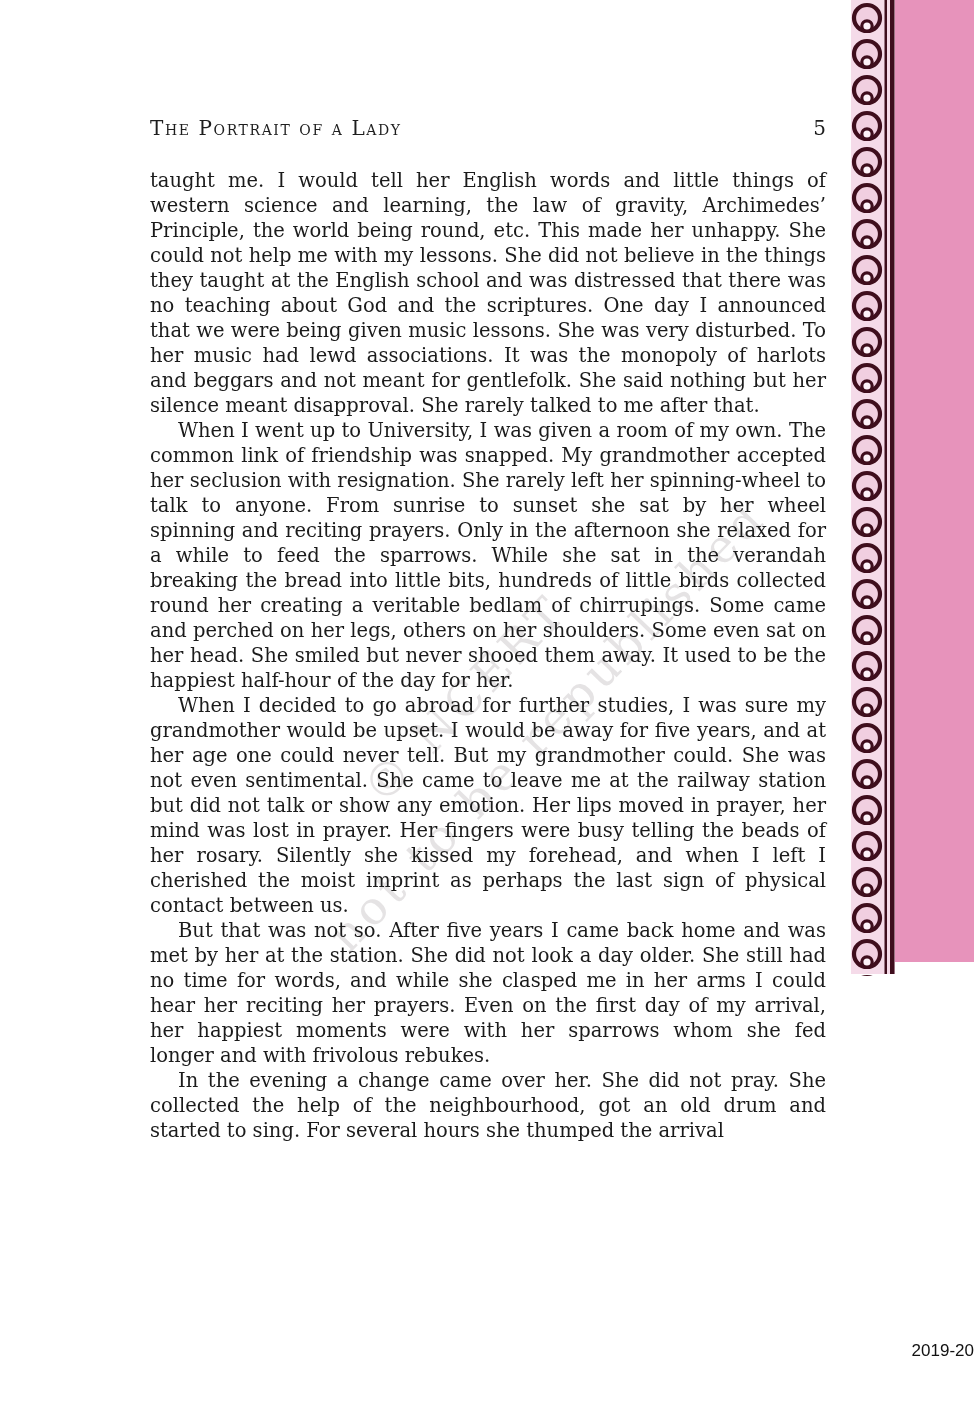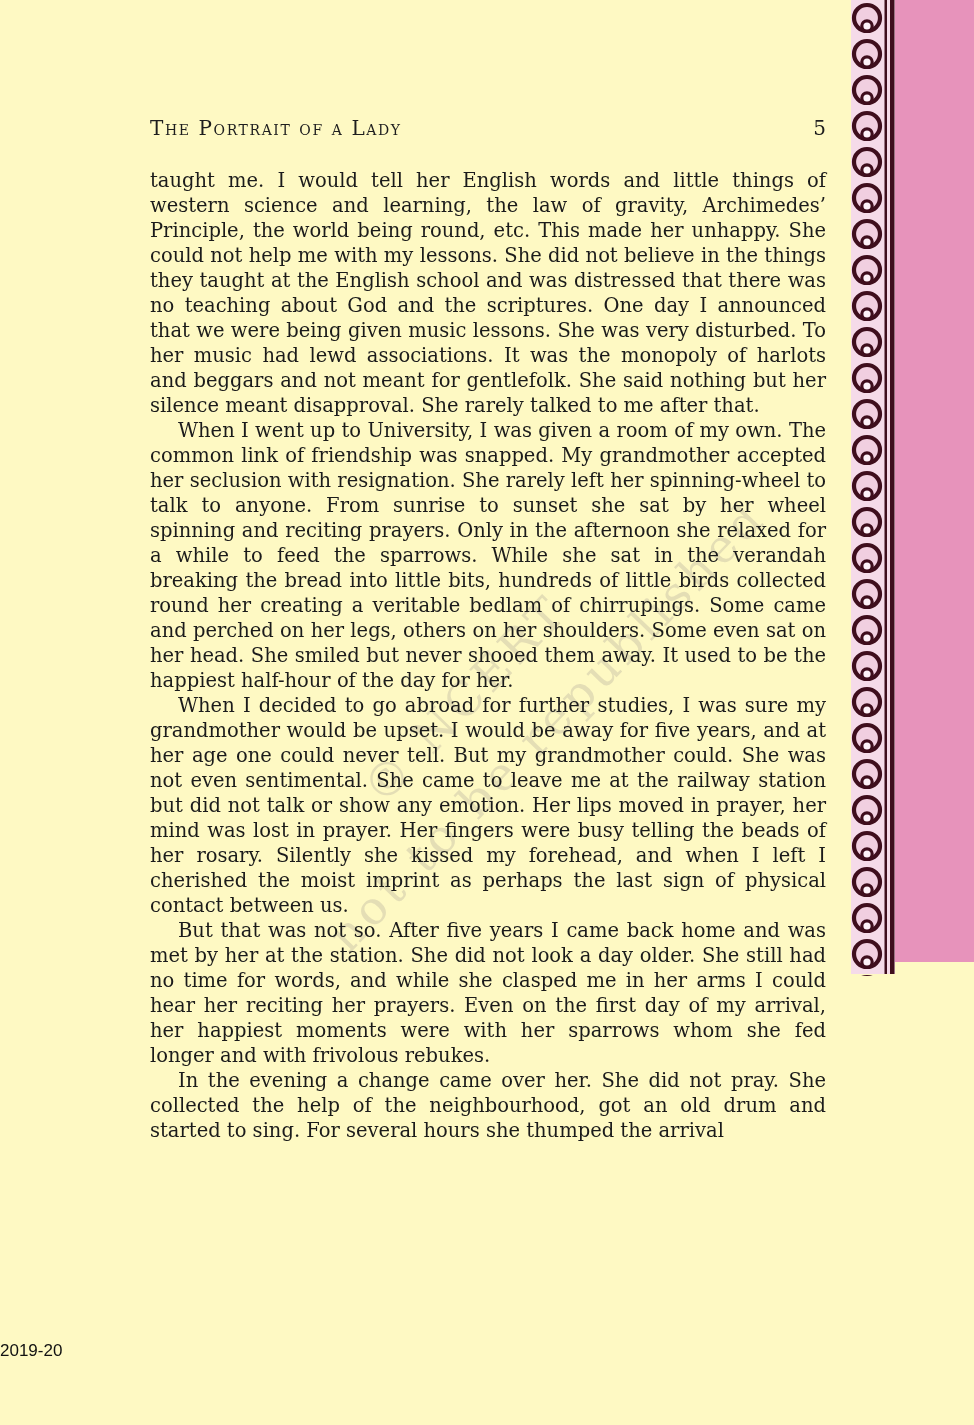--- a/index.html
+++ b/index.html
@@ -9,21 +9,21 @@
     --pattern-stroke: #3f0e1d;
     --text-color: #1b1b1b;
   }
   * { box-sizing: border-box; }
   html, body { margin: 0; padding: 0; background: #888; }
   .page {
     position: relative;
     width: 974px;
     height: 1425px;
     margin: 0 auto;
-    background: #fef9c3;
+    background: #ffffff;
     overflow: hidden;
     font-family: "DejaVu Serif", serif;
     color: var(--text-color);
   }
   .header {
     position: absolute;
     left: 150px;
     top: 116px;
     width: 676px;
     display: flex;
@@ -68,21 +68,21 @@
     pointer-events: none;
     user-select: none;
     white-space: nowrap;
   }
   .watermark span { display: block; }
   .footer {
     position: absolute;
     left: 0;
     top: 1341px;
     width: 974px;
-    text-align: left;
+    text-align: right;
     font-family: "Liberation Sans", sans-serif;
     font-size: 17px;
     color: #111;
   }
   .side-border {
     position: absolute;
     top: 0;
     right: 0;
     width: 124px;
     height: 978px;

